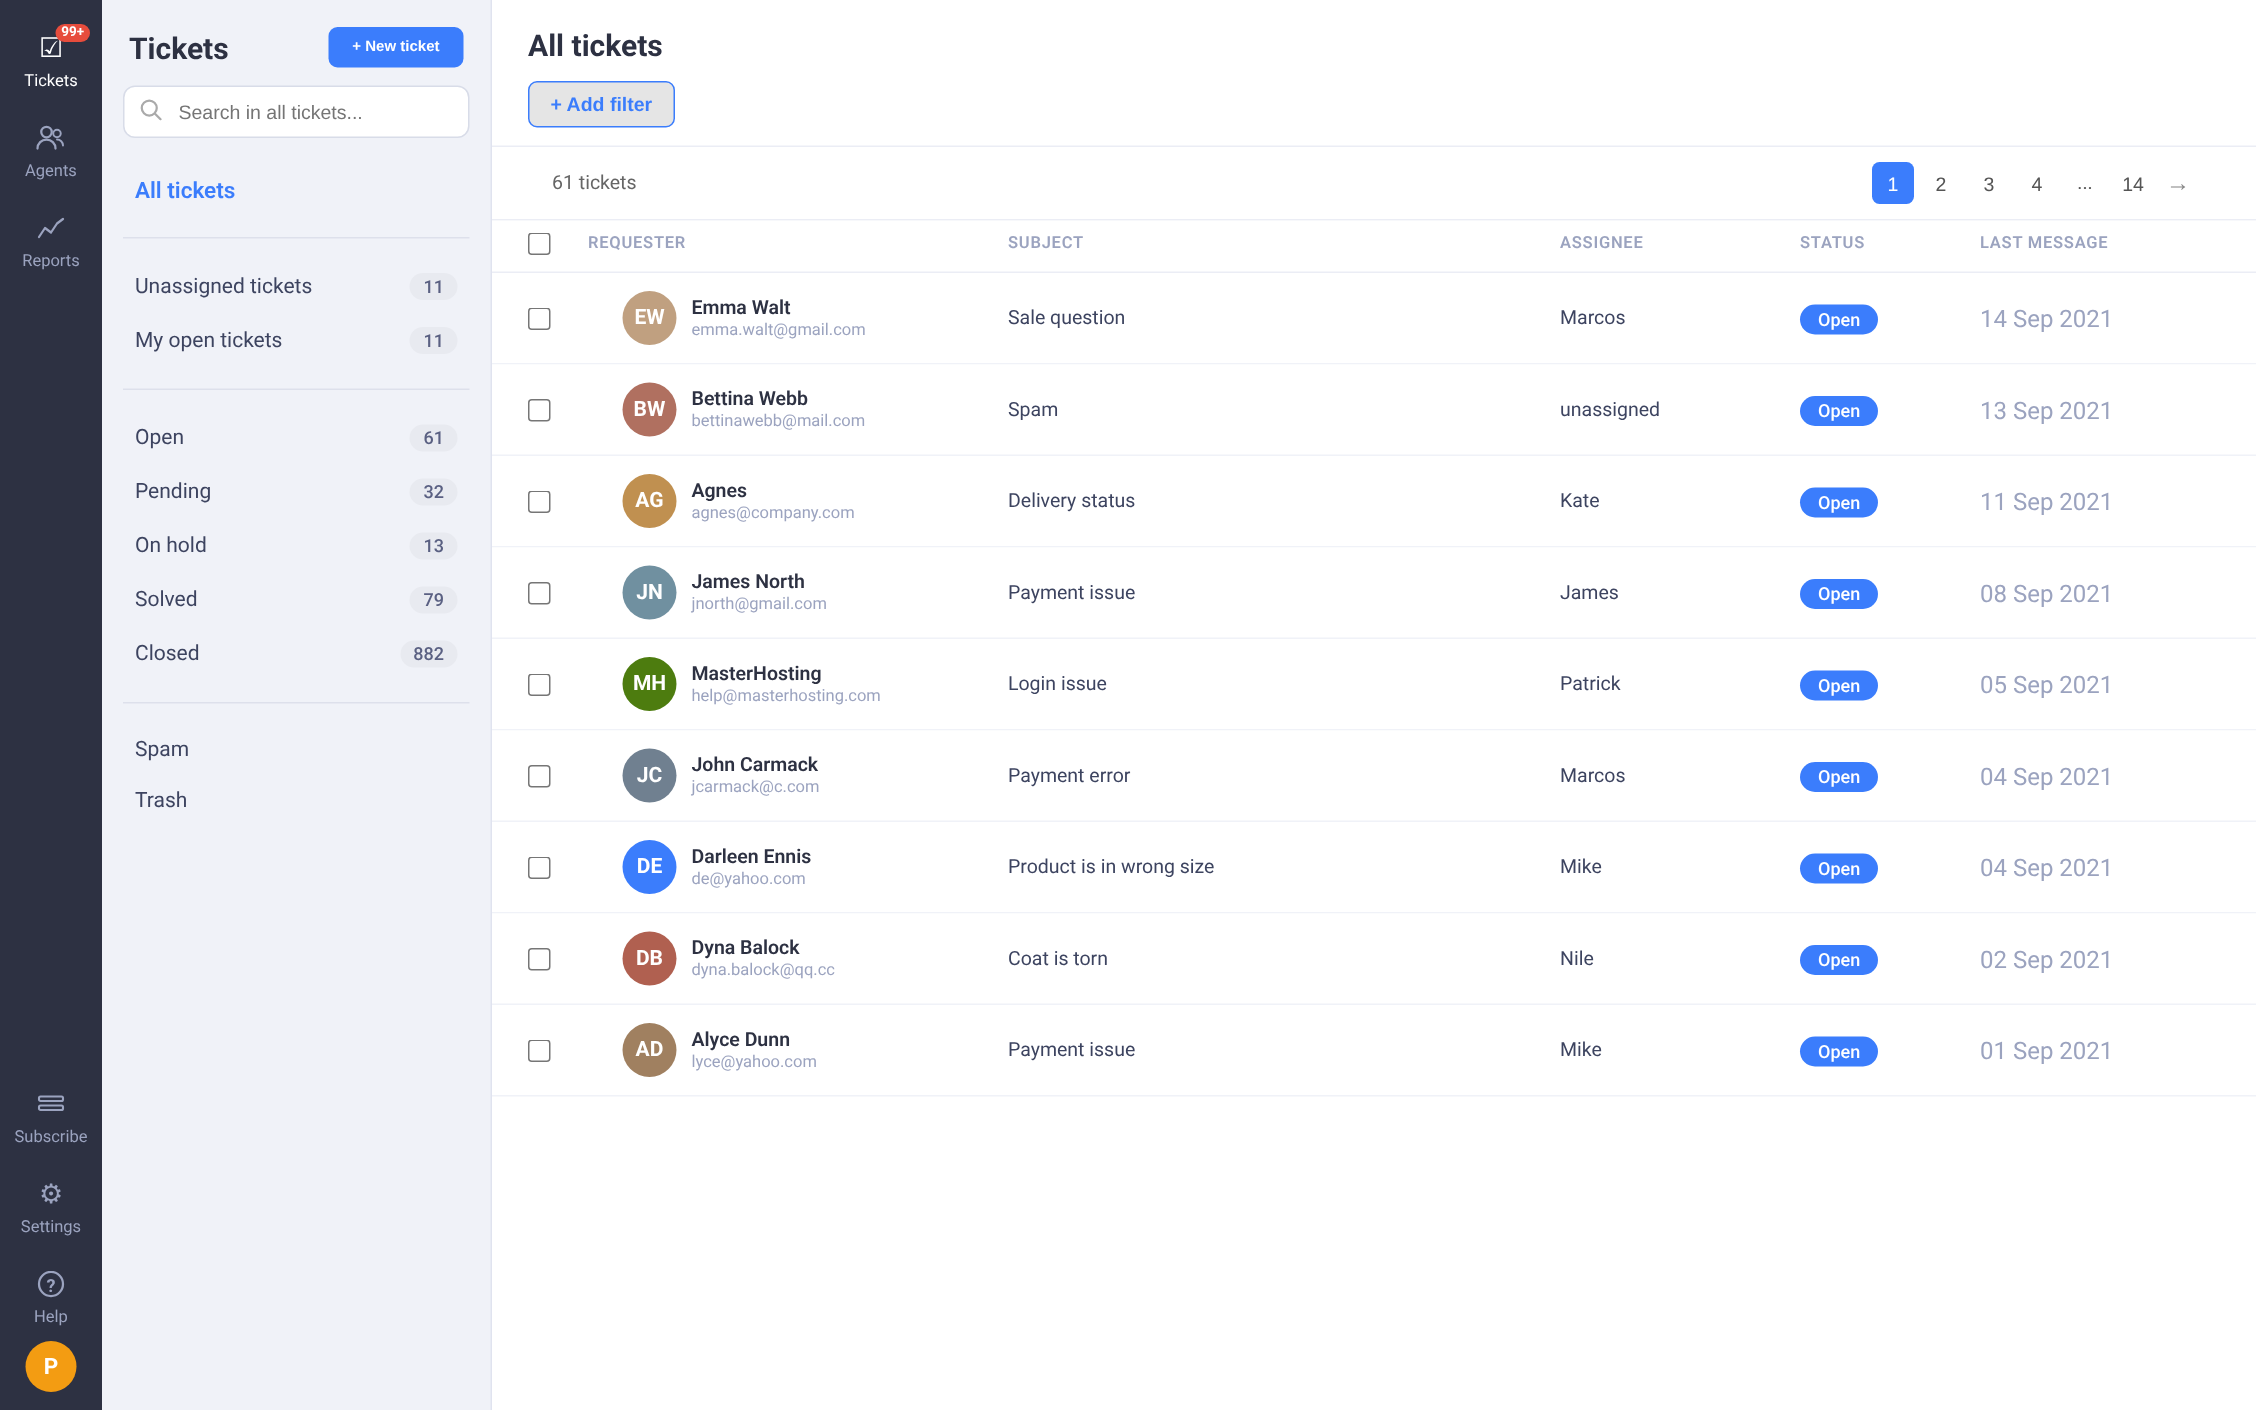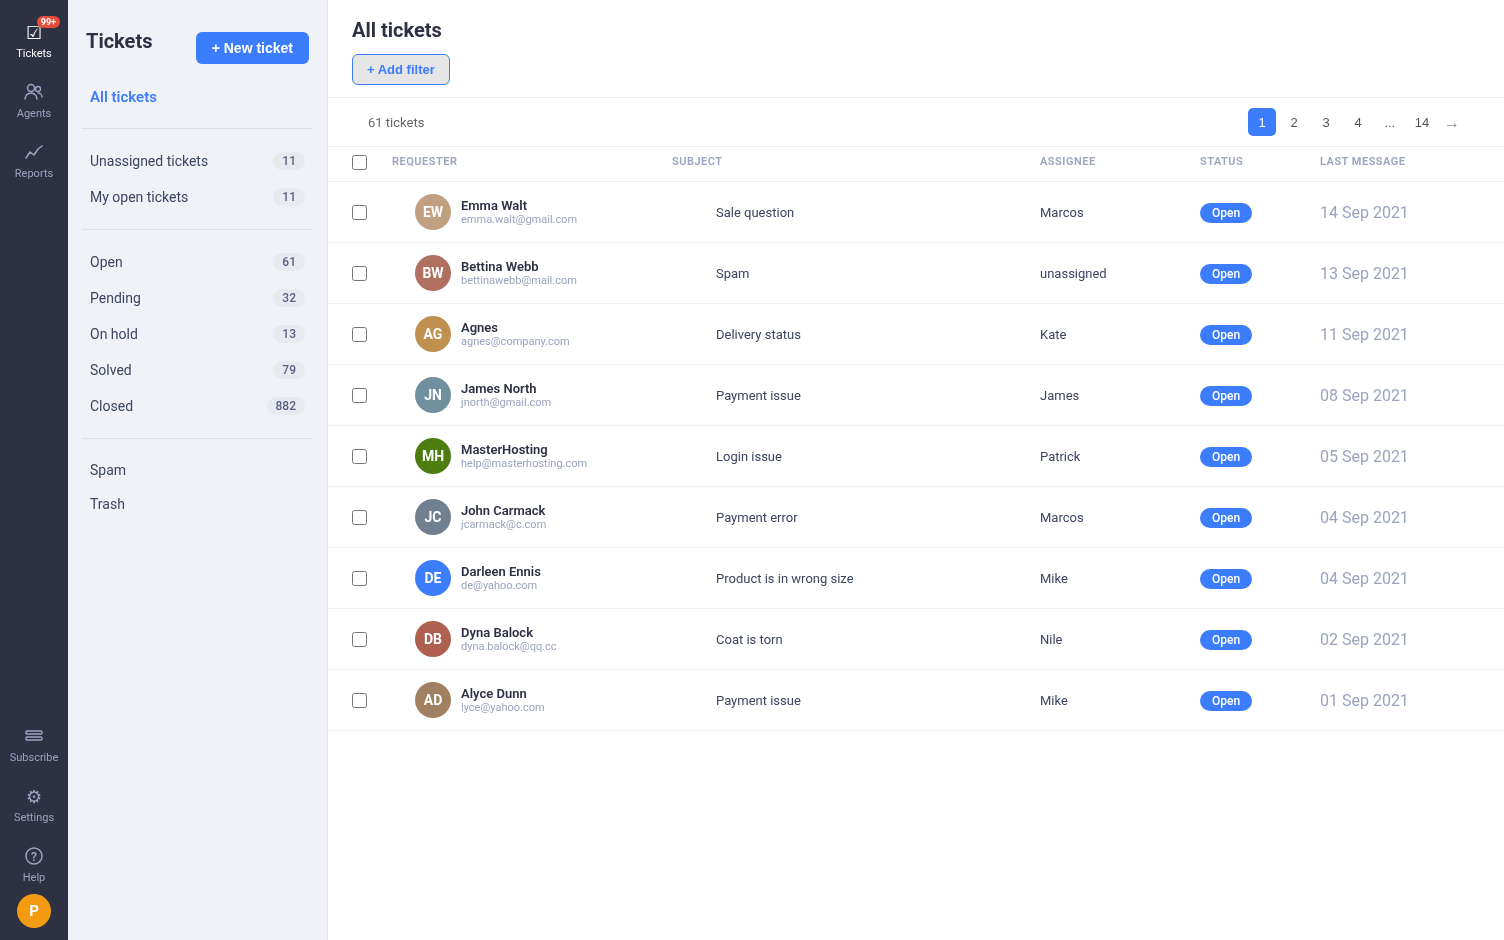--- a/index.html
+++ b/index.html
@@ -83,25 +83,24 @@
       font-size: 20px;
       font-weight: 700;
       color: #2d3142;
     }
     .new-ticket-btn {
       background: #3b7dfc;
       color: #fff;
       border: none;
       border-radius: 6px;
       padding: 8px 16px;
-      font-size: 14px;
+      font-size: 10px;
       font-weight: 600;
       cursor: pointer;
       white-space: nowrap;
-      margin-top: 14px;
     }
     .search-box {
       margin: 0 14px 14px 14px;
       position: relative;
     }
     .search-box input {
       width: 100%;
       padding: 9px 12px 9px 36px;
       border-radius: 8px;
       border: 1px solid #d8dce8;
@@ -267,21 +266,21 @@
       align-items: center;
       justify-content: center;
       font-weight: bold;
       font-size: 14px;
       color: #fff;
       overflow: hidden;
       margin-left: 23px;
     }
     .requester-name { font-size: 13px; font-weight: 600; color: #2d3142; }
     .requester-email { font-size: 11px; color: #9ba3bf; }
-    .subject-text { font-size: 13px; color: #3d4460; margin-left: 44px; }
+    .subject-text { font-size: 13px; color: #3d4460; }
     .assignee-text { font-size: 13px; color: #3d4460; }
     .status-badge {
       display: inline-block;
       background: #3b7dfc;
       color: #fff;
       border-radius: 12px;
       padding: 3px 12px;
       font-size: 12px;
       font-weight: 500;
     }
@@ -340,20 +339,29 @@
     </div>
     <span>Help</span>
   </div>
   <div class="user-avatar-nav">P</div>
 </div>
 
 <div class="sidebar">
   <div class="sidebar-header">
     <span class="sidebar-title">Tickets</span>
     <button class="new-ticket-btn">+ New ticket</button>
+  </div>
+  <div class="search-box">
+    <span class="search-icon-wrap">
+      <svg width="15" height="15" viewBox="0 0 15 15" fill="none">
+          <circle cx="6.5" cy="6.5" r="5" stroke="#aaa" stroke-width="1.5"></circle>
+          <line x1="10.5" y1="10.5" x2="14" y2="14" stroke="#aaa" stroke-width="1.5" stroke-linecap="round"></line>
+        </svg>
+    </span>
+    <input type="text" placeholder="Search in all tickets..." style="">
   </div>
   <div class="sidebar-section">
     <a class="sidebar-active-link">All tickets</a>
   </div>
   <hr class="sidebar-divider">
   <div class="sidebar-section">
     <div class="sidebar-item-row">
       <span>Unassigned tickets</span>
       <span class="sidebar-badge">11</span>
     </div>

